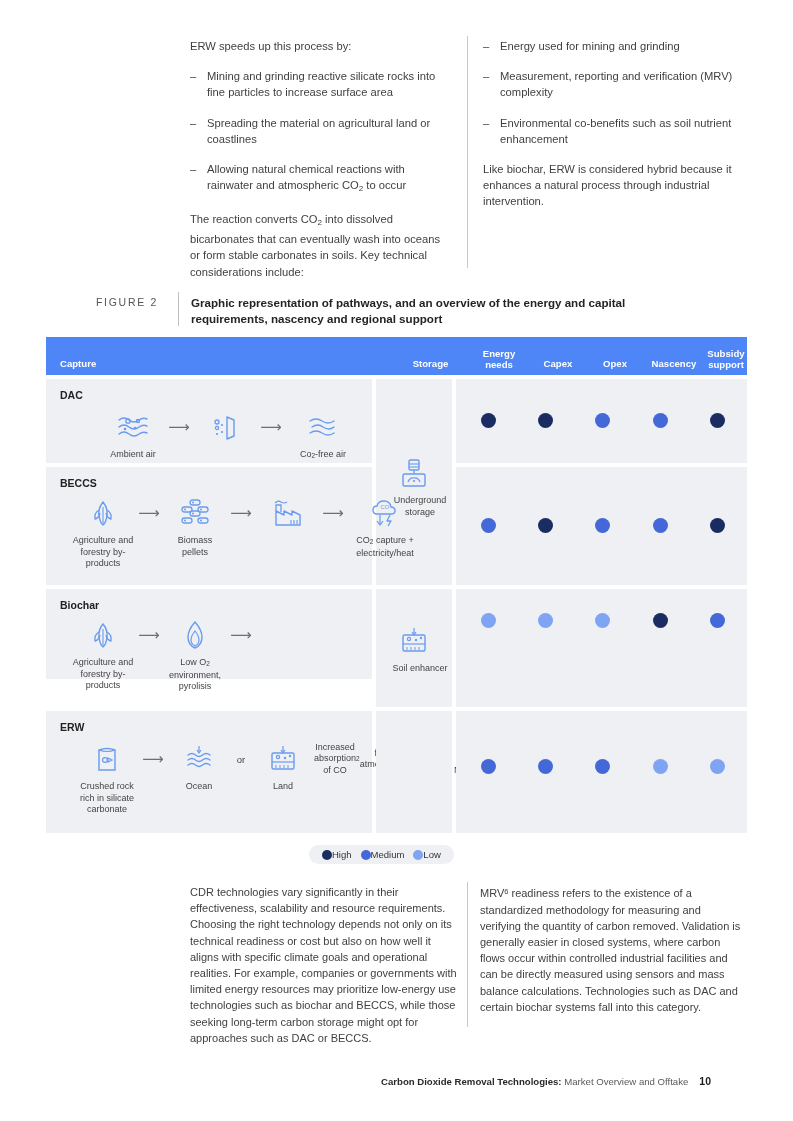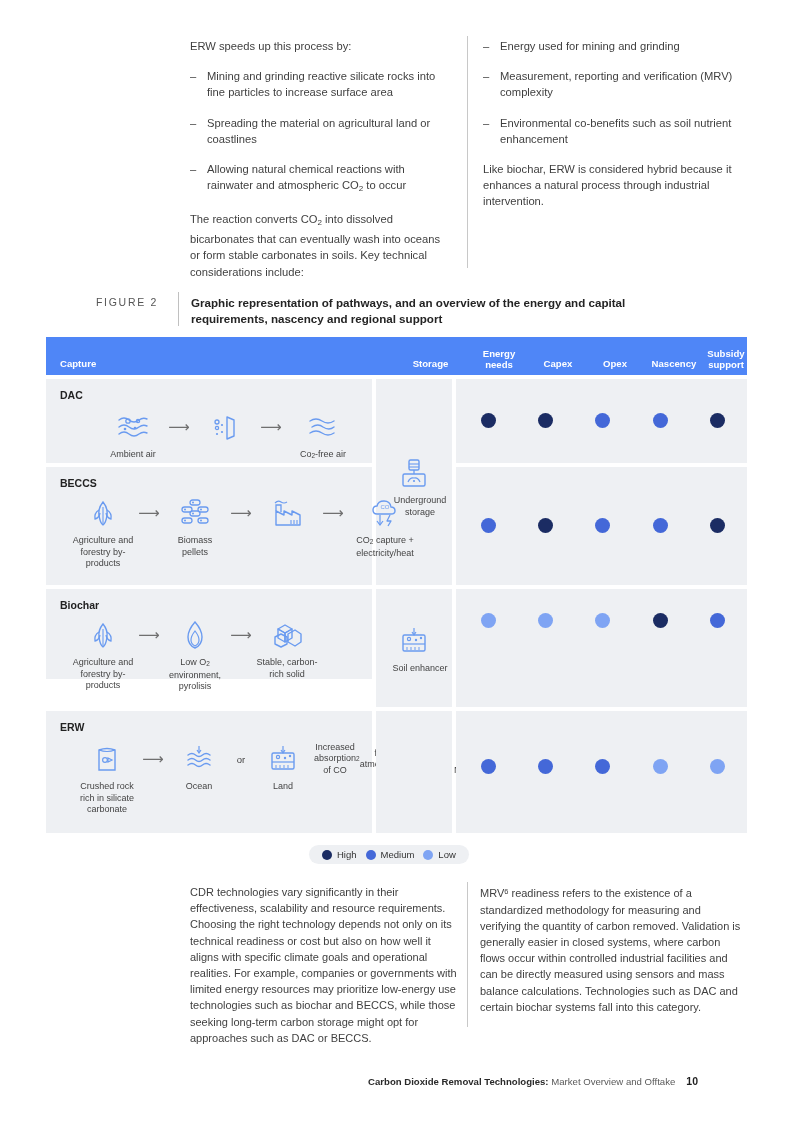--- a/index.html
+++ b/index.html
@@ -121,33 +121,33 @@
   .dot { position:absolute; width:15px; height:15px; border-radius:50%; top:0; }
   .d0 { left:25px; }  .d1 { left:82px; }  .d2 { left:139px; }
   .d3 { left:197px; } .d4 { left:254px; }
 
   
   .legend {
     position:absolute; left:309px; top:845px;
     height:19px; border-radius:10px; background:#eef0f3;
     display:flex; align-items:center; padding:0 13px; gap:9px;
   }
-  .lg-item { display:flex; align-items:flex-end; gap:5px; }
+  .lg-item { display:flex; align-items:flex-end; }
   .lg-dot { width:10px; height:10px; border-radius:50%; }
   .lg-txt { font-size:9.5px; color:#333; }
 
   
   .bot-left  { position:absolute; left:190px; top:884px; width:268px; }
   .bot-right { position:absolute; left:480px; top:884px; width:262px; }
   .bot-divider { position:absolute; left:467px; top:882px; width:1px; height:145px; background:#c8c8c8; }
   .bot-para { font-size:11px; line-height:16.2px; color:#3f3f3f; margin:0; }
 
   
   .footer {
-    position:absolute; left:4px; top:1075px; width:694px; text-align:right;
+    position:absolute; left:17px; top:1075px; width:694px; text-align:right;
     font-size:9.6px; color:#5a5a5a;
   }
   .footer b { color:#2a2a2a; }
   .footer .pg { color:#1f1f1f; font-weight:bold; margin-left:11px; font-size:10.5px; }
 
   svg { display:block; }
 </style>
 </head>
 <body>
 
@@ -382,34 +382,20 @@
       <div class="step">
         <div class="ico">
           <svg width="26" height="30" viewBox="0 0 26 30">
             <path d="M13 2 q7 8 7 15 q0 8 -7 11 q-7 -3 -7 -11 q0 -7 7 -15 Z" fill="none" stroke="#6a9bf0" stroke-width="1.4"></path>
             <path d="M13 11 q4 5 4 9 q0 4 -4 6 q-4 -2 -4 -6 q0 -4 4 -9 Z" fill="none" stroke="#6a9bf0" stroke-width="1.2"></path>
           </svg>
         </div>
         <div class="lbl">Low O<sub>2</sub> environment, pyrolisis</div>
       </div>
       <div class="arrow">⟶</div>
-      <div class="step">
-        <div class="ico">
-          <svg width="32" height="28" viewBox="0 0 32 28">
-            <g fill="none" stroke="#6a9bf0" stroke-width="1.4" stroke-linejoin="round">
-              <path d="M7 8 L14 4 L21 8 L14 12 Z"></path>
-              <path d="M7 8 L7 17 L14 21 L14 12 Z"></path>
-              <path d="M21 8 L21 17 L14 21 L14 12 Z"></path>
-              <path d="M17 13 L24 9 L30 13 L30 21 L24 25 L17 21 Z"></path>
-              <path d="M4 16 L10 13 L16 16 L16 23 L10 26 L4 23 Z"></path>
-            </g>
-          </svg>
-        </div>
-        <div class="lbl">Stable, carbon-rich solid</div>
-      </div>
     </div>
   </div>
 
   <div class="cell sto-cell sto-soil" style="background: rgb(238, 240, 243);">
     <div class="sto-inner" style="top:36px;">
       <div class="ico">
         <svg width="30" height="28" viewBox="0 0 30 28">
           <rect x="4" y="8" width="22" height="16" rx="1.5" fill="none" stroke="#6a9bf0" stroke-width="1.4"></rect>
           <line x1="4" y1="17" x2="26" y2="17" stroke="#6a9bf0" stroke-width="1.2"></line>
           <circle cx="10" cy="12" r="1.6" fill="none" stroke="#6a9bf0" stroke-width="1.2"></circle>

